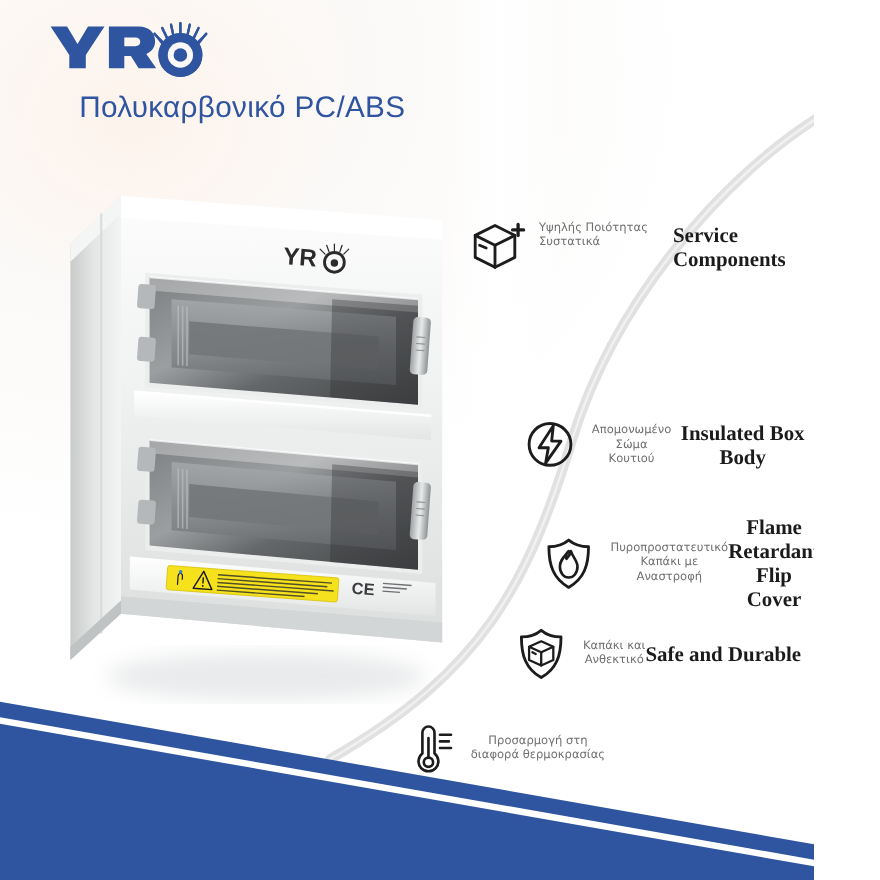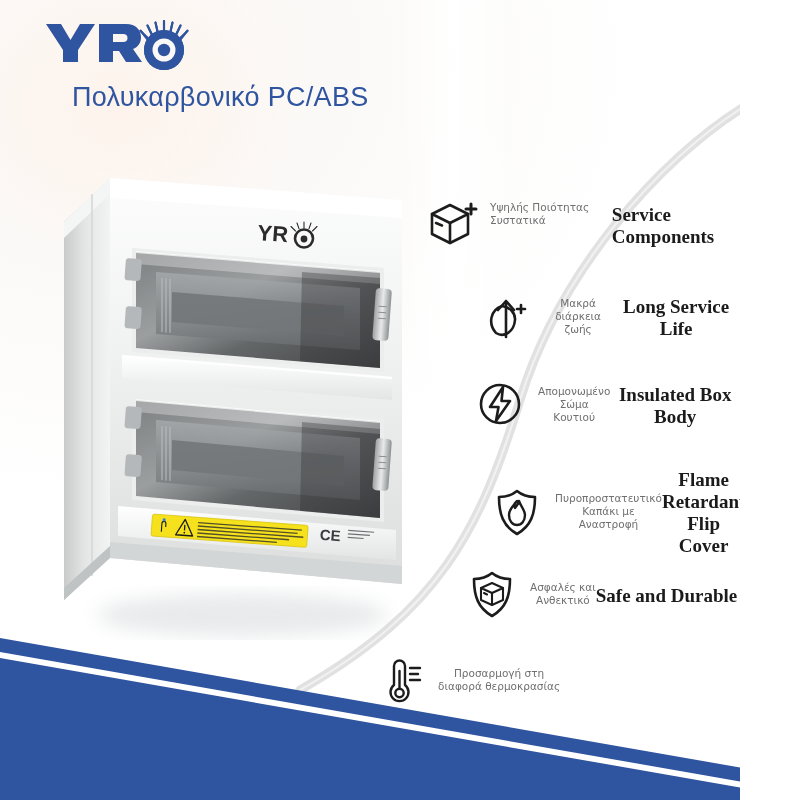--- a/index.html
+++ b/index.html
@@ -118,21 +118,21 @@
   }
   .f-left .ftext { align-items: flex-start; }
   .f-left .fsub, .f-left .fmain { text-align: left; }
 
   
   #feature-0 { left: 424px; top: 196px; }
   #feature-1 { left: 478px; top: 288px; }
   #feature-2 { left: 472px; top: 376px; }
   #feature-3 { left: 489px; top: 466px; }
   #feature-4 { left: 464px; top: 566px; }
-  #feature-5 { left: 372px; top: 652px; justify-content: space-between; }
+  #feature-5 { left: 362px; top: 652px; justify-content: space-between; }
 
   
   .band-svg {
     position: absolute;
     left: 0;
     bottom: 0;
     width: 800px;
     height: 260px;
   }
 </style>
@@ -375,38 +375,20 @@
         <line x1="47" y1="8" x2="47" y2="18"></line>
         <line x1="42" y1="13" x2="52" y2="13"></line>
       </g>
     </svg>
     <div class="ftext">
       <div class="fsub">Υψηλής Ποιότητας Συστατικά</div>
       <div class="fmain">Service Components</div>
     </div>
   </div>
 
-  <div class="feature" id="feature-1">
-    <svg class="ficon" viewBox="0 0 56 56">
-      <g fill="none" stroke="#1c1c1c" stroke-width="2.6" stroke-linejoin="round" stroke-linecap="round">
-        <path d="M24 18 C12 22 10 36 18 45 C26 50 36 44 37 32 C37.5 25 32 19 24 18 Z"></path>
-        <path d="M28 49 L28 14"></path>
-        <path d="M20 22 L28 13 L36 22"></path>
-      </g>
-      <g stroke="#1c1c1c" stroke-width="2.6" stroke-linecap="round">
-        <line x1="43" y1="17" x2="43" y2="25"></line>
-        <line x1="39" y1="21" x2="47" y2="21"></line>
-      </g>
-    </svg>
-    <div class="ftext">
-      <div class="fsub">Μακρά
-διάρκεια ζωής</div>
-      <div class="fmain">Long Service Life</div>
-    </div>
-  </div>
 
   <div class="feature" id="feature-2">
     <svg class="ficon" viewBox="0 0 56 56">
       <circle cx="28" cy="28" r="19" fill="none" stroke="#1c1c1c" stroke-width="2.6"></circle>
       <path d="M31 11 L18 31 L26.5 31 L24 45 L38 25 L29.5 25 Z" fill="none" stroke="#1c1c1c" stroke-width="2.6" stroke-linejoin="round"></path>
     </svg>
     <div class="ftext">
       <div class="fsub">Απομονωμένο
 Σώμα Κουτιού</div>
       <div class="fmain">Insulated Box Body</div>
@@ -431,21 +413,21 @@
     <svg class="ficon" viewBox="0 0 56 56">
       <path d="M28 7 C22 12 15 13 10 13 C10 30 14 42 28 50 C42 42 46 30 46 13 C41 13 34 12 28 7 Z" fill="none" stroke="#1c1c1c" stroke-width="2.6" stroke-linejoin="round"></path>
       <g fill="none" stroke="#1c1c1c" stroke-width="2.1" stroke-linejoin="round" stroke-linecap="round">
         <path d="M17 22 L28 17 L39 22 L28 27 Z"></path>
         <path d="M17 22 L17 34 L28 39 L28 27"></path>
         <path d="M39 22 L39 34 L28 39"></path>
         <path d="M20 27 L23 28.5"></path>
       </g>
     </svg>
     <div class="ftext">
-      <div class="fsub">Ασφαλές και
+      <div class="fsub">Καπάκι και
 Ανθεκτικό</div>
       <div class="fmain">Safe and Durable</div>
     </div>
   </div>
 
   <div class="feature" id="feature-5">
     <svg class="ficon" viewBox="0 0 56 56">
       <g fill="none" stroke="#1c1c1c" stroke-width="2.4" stroke-linecap="round" stroke-linejoin="round">
         <path d="M22 33 L22 14 A5.5 5.5 0 0 1 33 14 L33 33 A9 9 0 1 1 22 33 Z"></path>
         <line x1="27.5" y1="19" x2="27.5" y2="36"></line>

